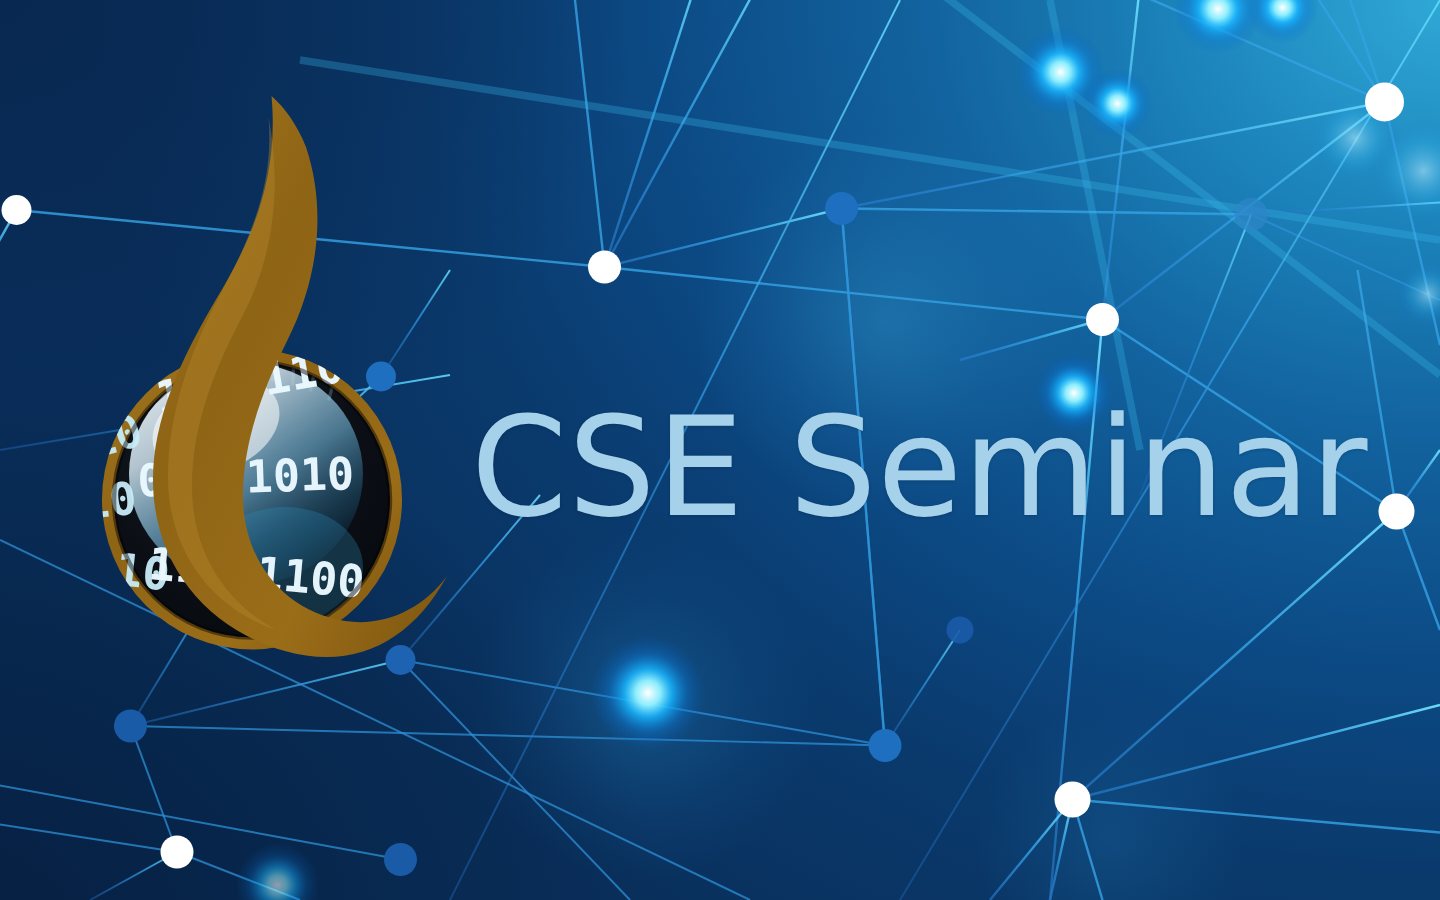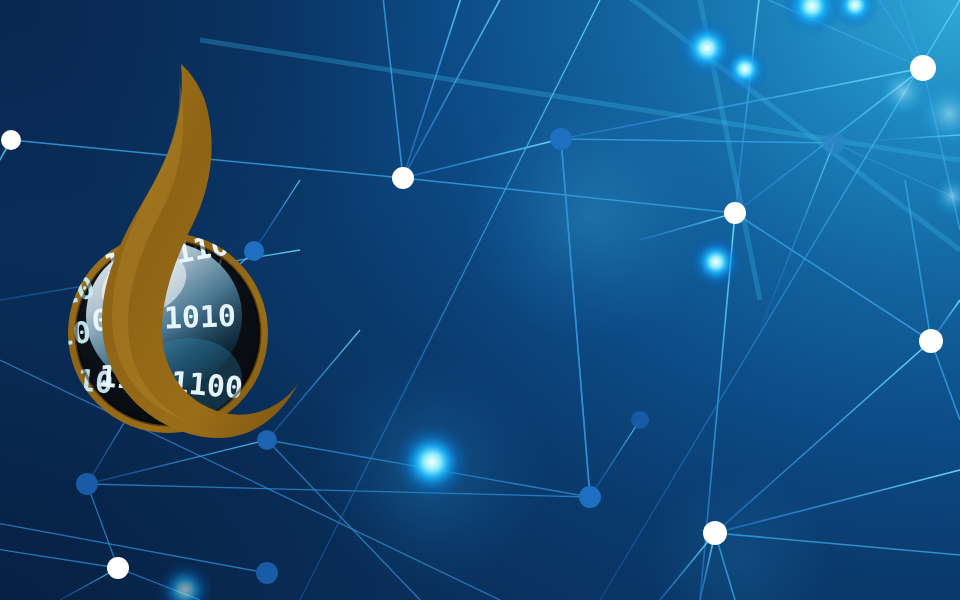--- a/index.html
+++ b/index.html
@@ -287,14 +287,15 @@
 
     <path fill="#b78a2c" opacity="0.38" d="M139 30
          C 143 76, 126 112, 107 148
          C 86 188, 72 228, 72 270
          C 72 320, 102 358, 144 372
          C 108 352, 88 318, 88 276
          C 88 234, 104 196, 124 158
          C 142 122, 148 76, 139 30 Z"></path>
   </svg>
 
+  <div class="title">CSE Seminar</div>
 
 </div>
 
 </body></html>

